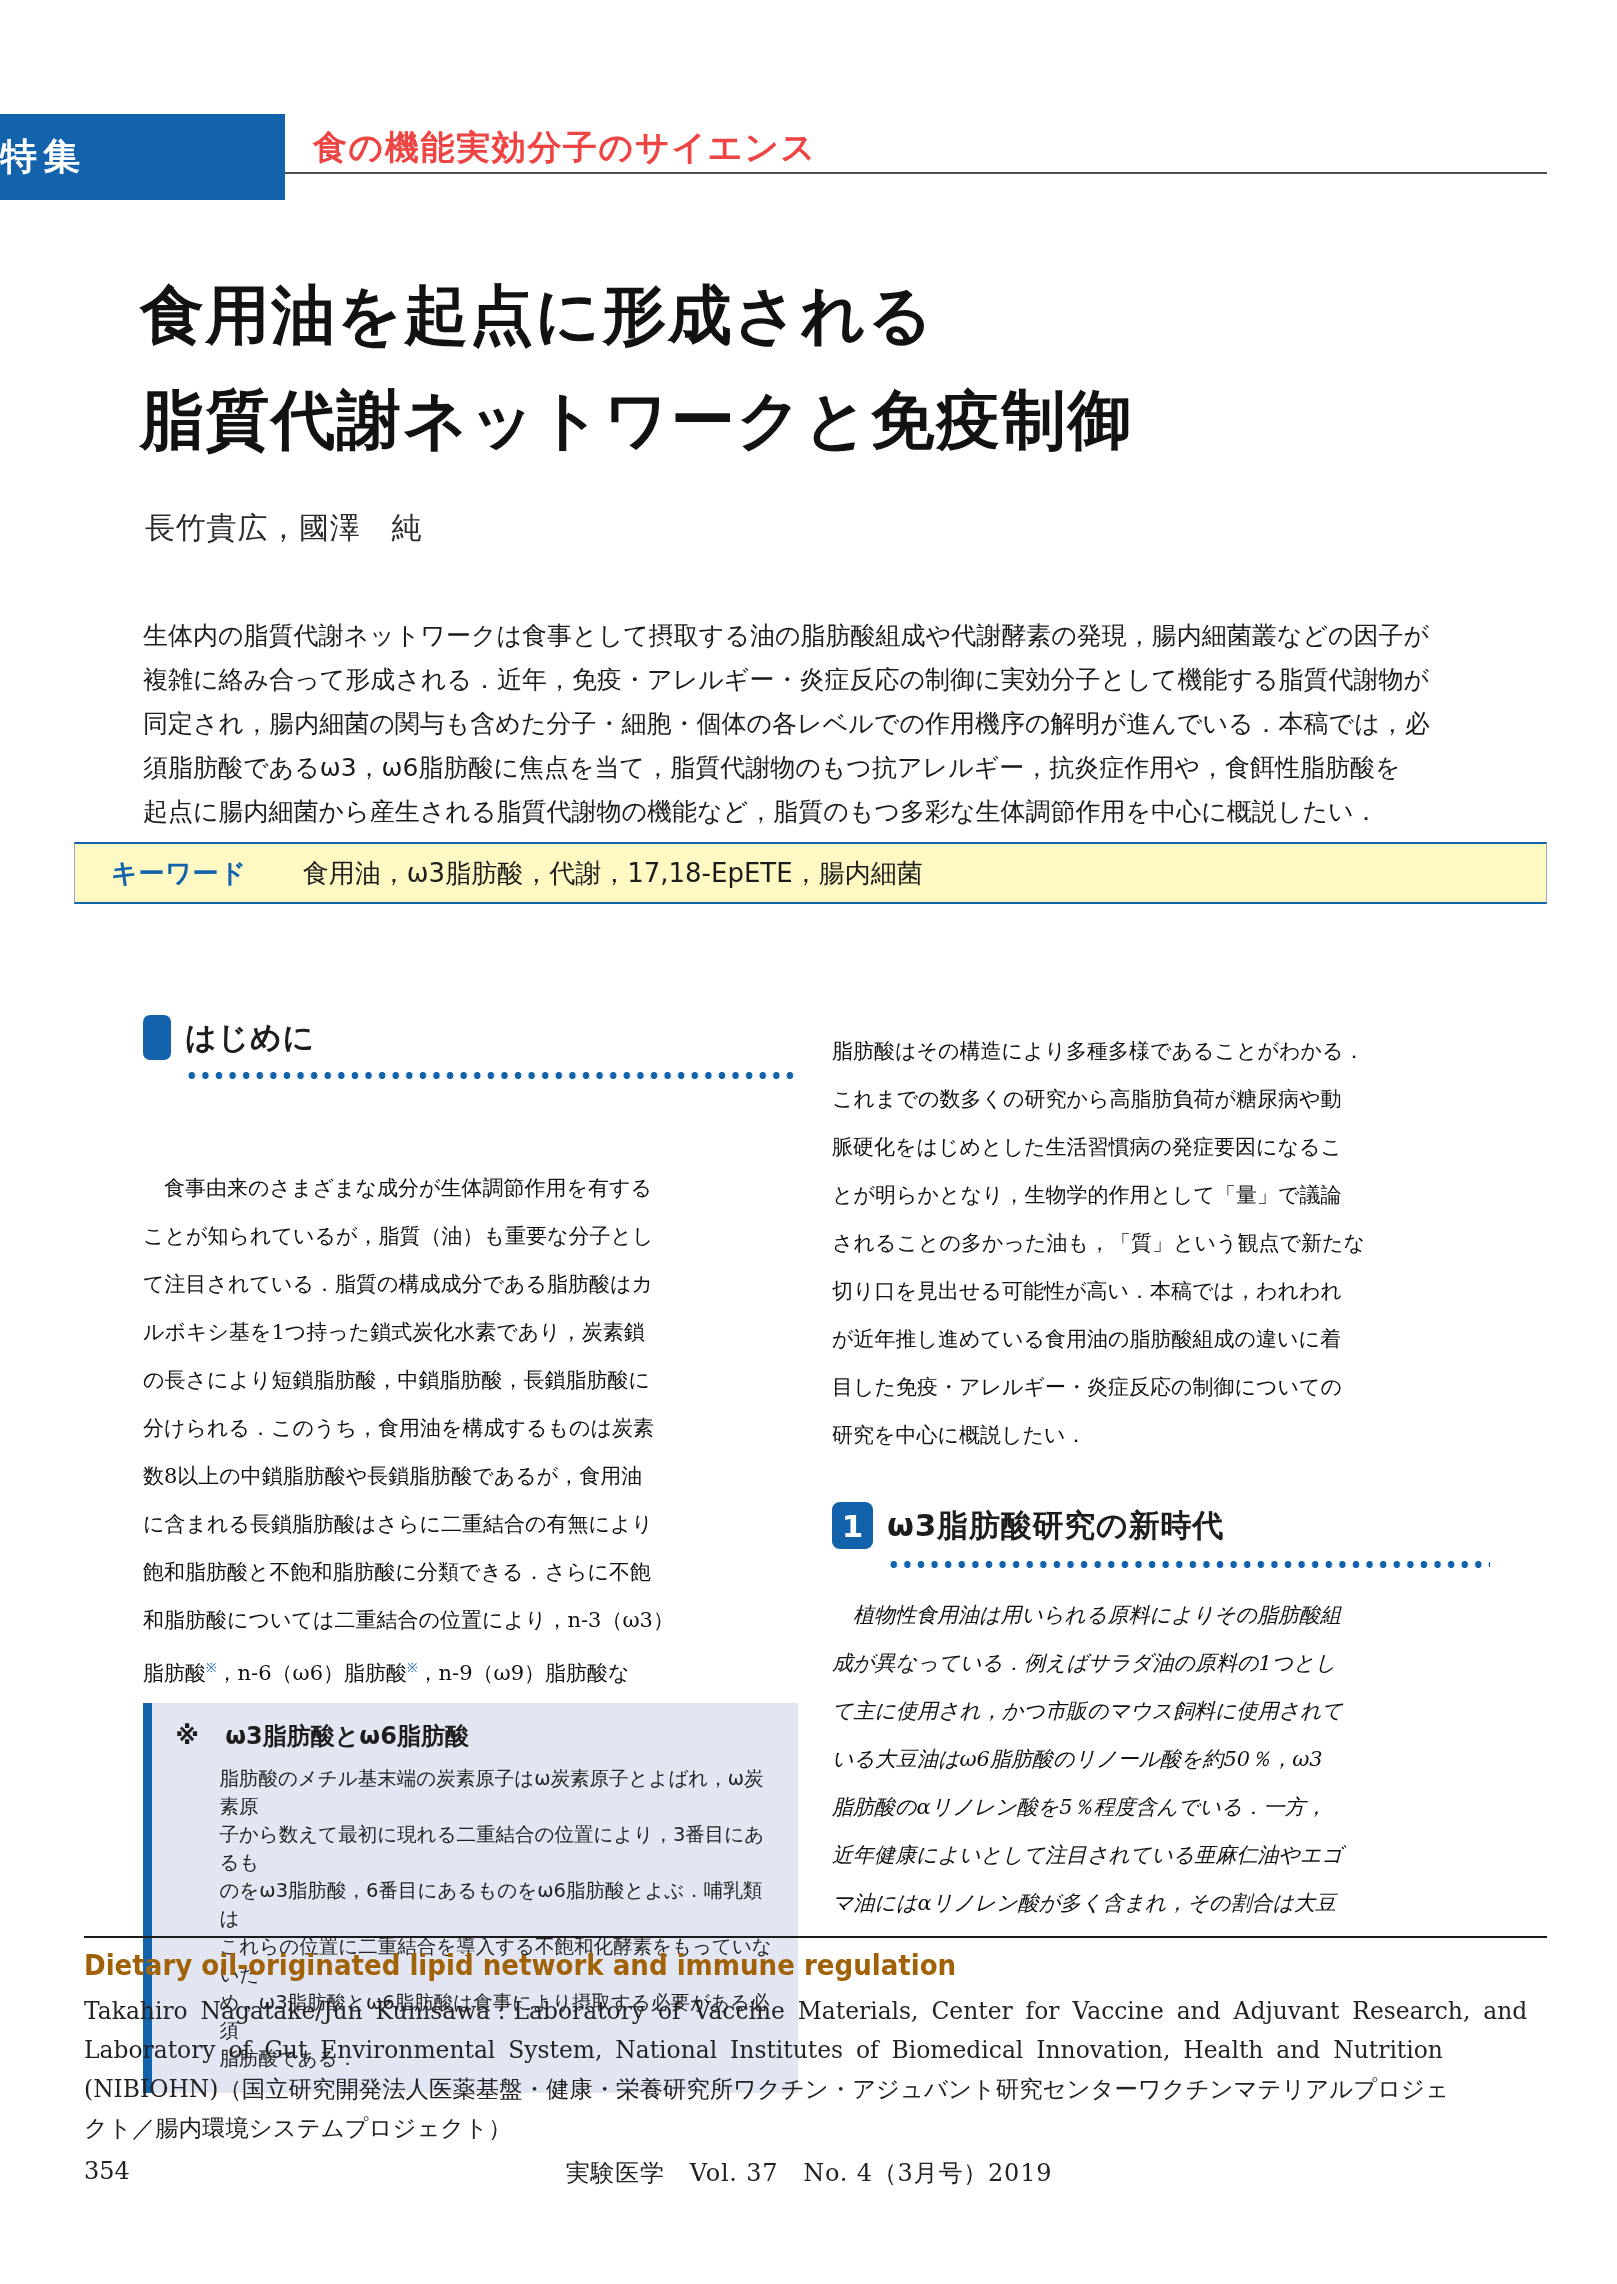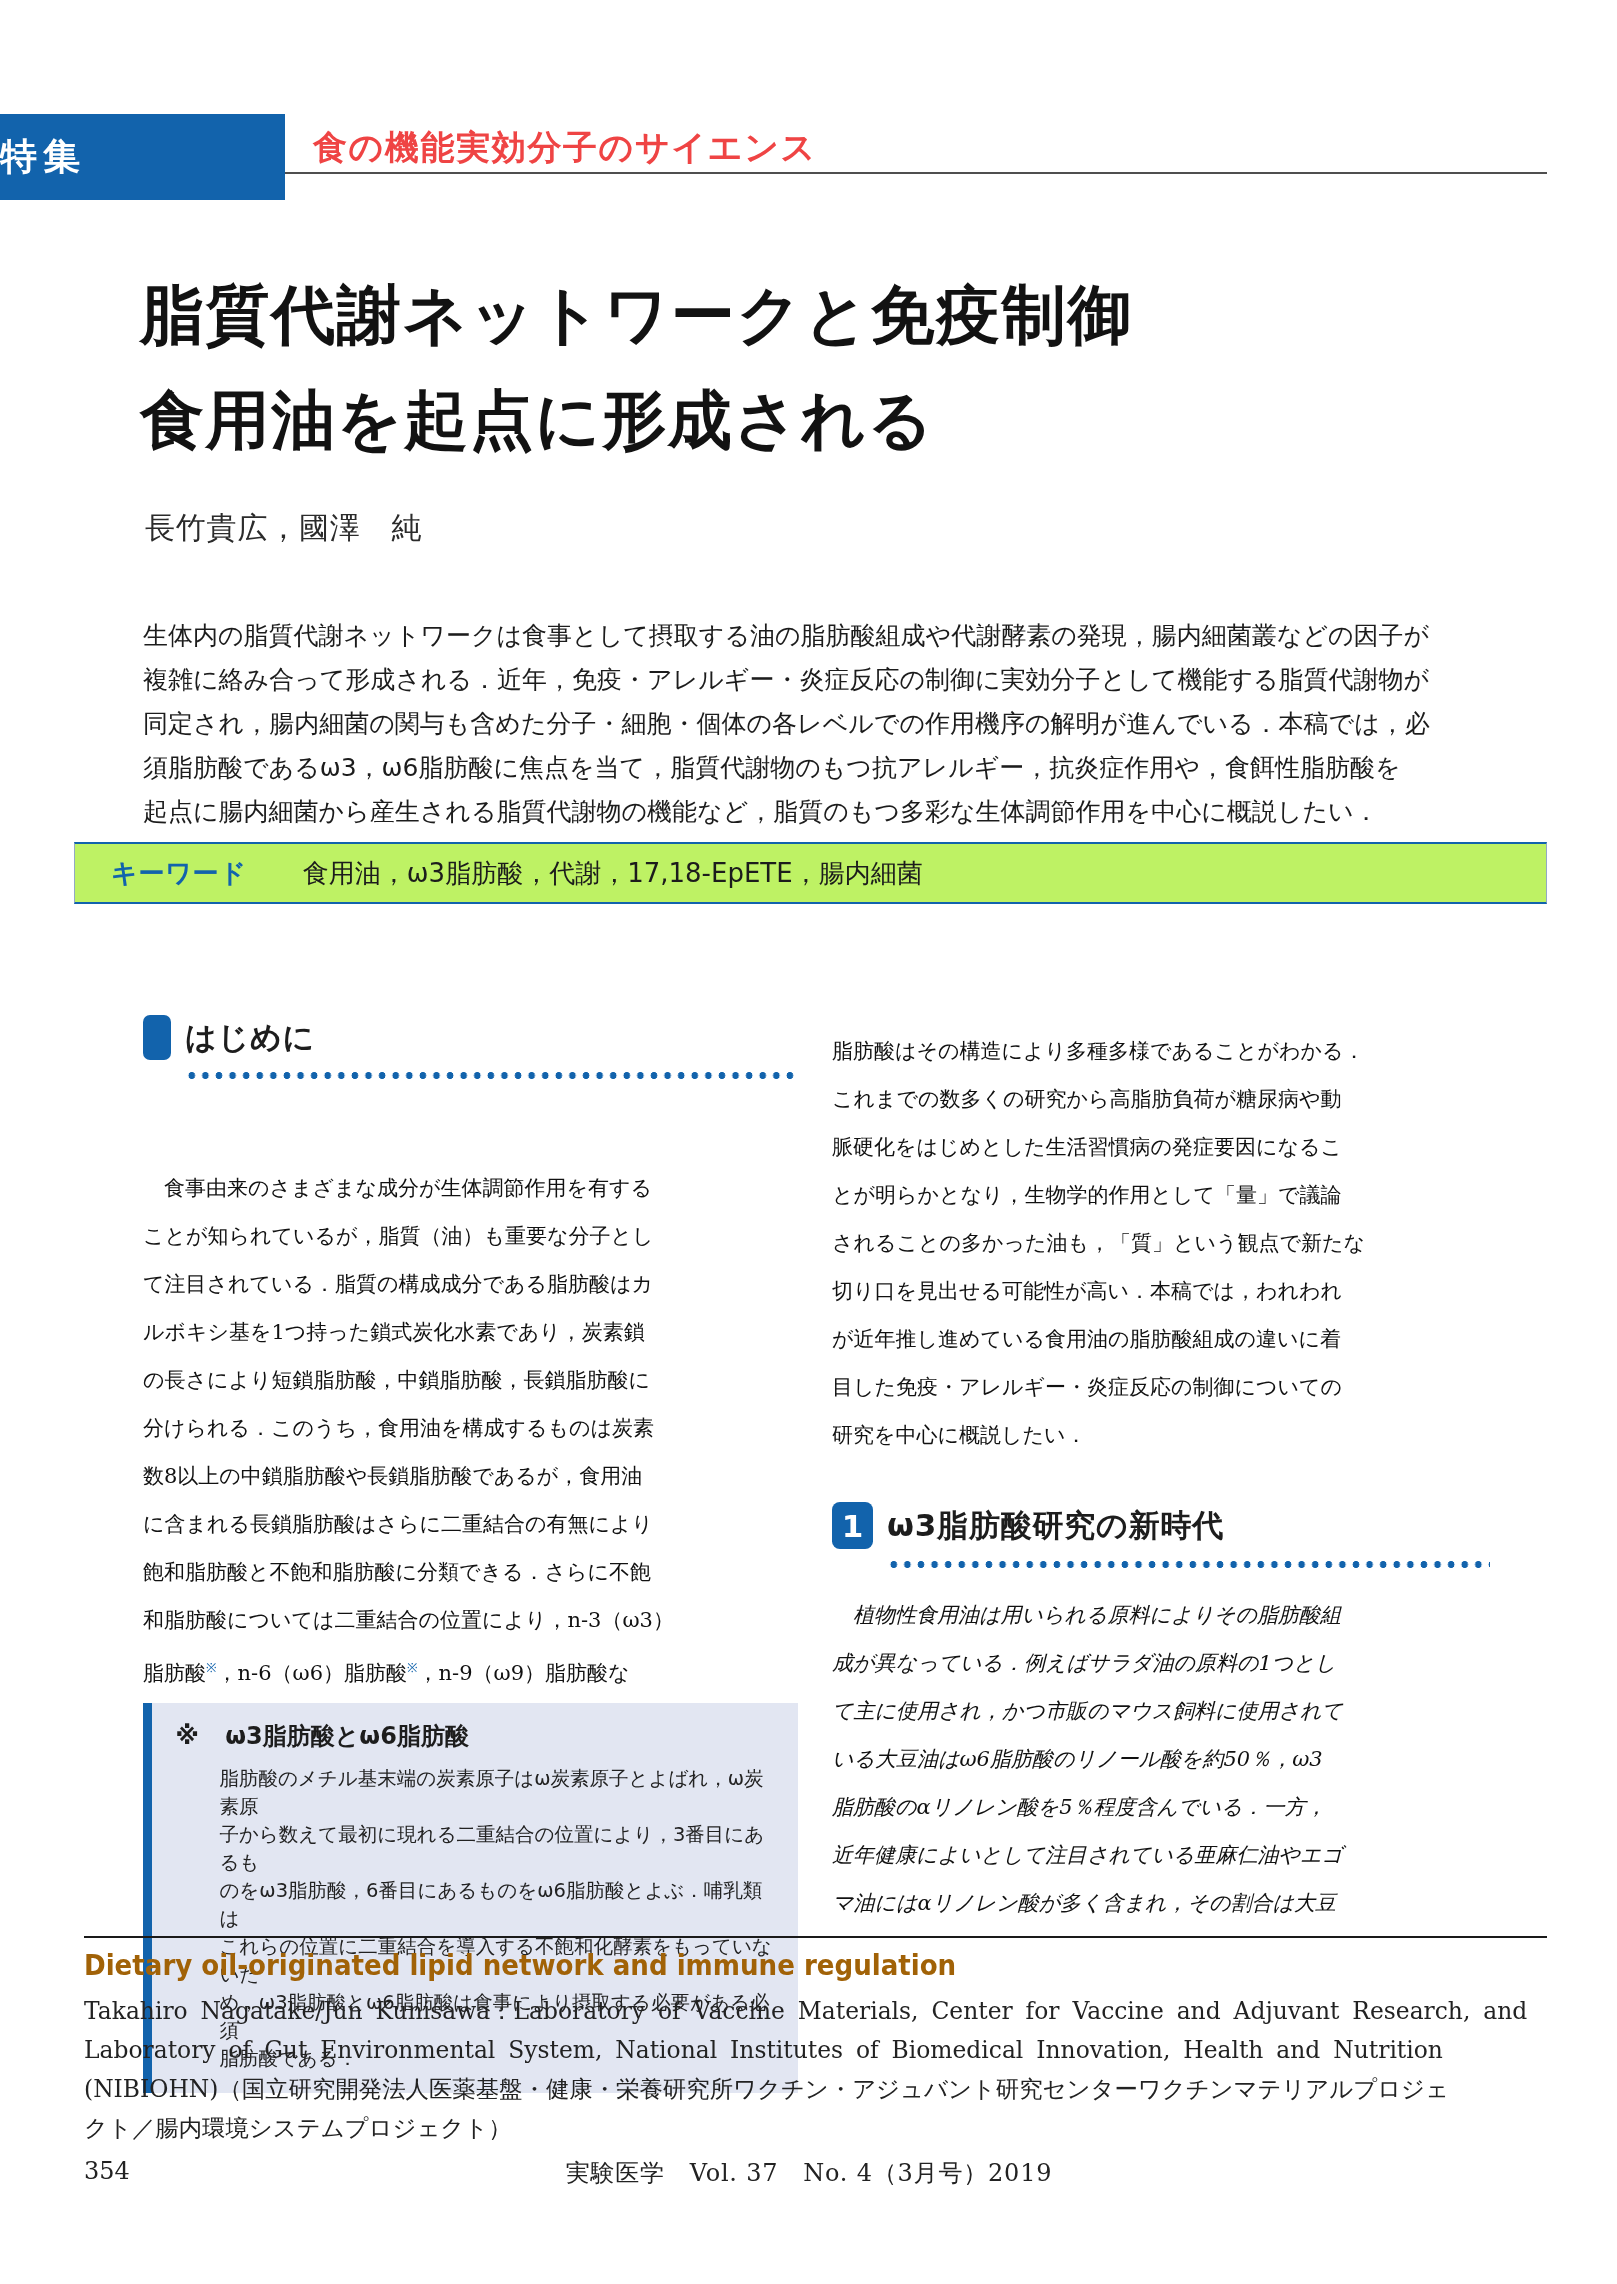--- a/index.html
+++ b/index.html
@@ -40,21 +40,21 @@
     position:absolute;left:143px;top:614px;width:1356px;
     font-size:25px;line-height:44px;color:#1c1c1c;
     white-space:pre-line;
   }
   
   .keyword-box{
     position:absolute;left:74px;top:842px;width:1473px;height:62px;
     box-sizing:border-box;
     border-top:2.3px solid #1263ac;border-bottom:2.3px solid #1263ac;
     border-left:1.6px solid #93a9c4;border-right:1.6px solid #93a9c4;
-    background:#bef264;
+    background:#fef9c3;
     display:flex;align-items:center;
   }
   .keyword-label{margin-left:36px;color:#1263ac;font-weight:800;font-size:26px;letter-spacing:0.8px;}
   .keyword-text{margin-left:56px;font-size:26px;color:#1c1c1c;}
   
   .section-head{position:absolute;width:655px;}
   .head-row{display:flex;align-items:center;}
   .intro-marker{
     width:28px;height:45px;border-radius:7px;background:#1263ac;flex:0 0 auto;
   }
@@ -115,22 +115,22 @@
 
 <div class="page">
 
   <div class="feature-box">
     <span>特集</span>
   </div>
   <div class="feature-title">食の機能実効分子のサイエンス</div>
   <div class="header-rule"></div>
 
   <div class="main-title">
+    <div>食用油を起点に形成される</div>
     <div>脂質代謝ネットワークと免疫制御</div>
-    <div>食用油を起点に形成される</div>
   </div>
   <div class="authors">長竹貴広，國澤　純</div>
 
   <div class="abstract">生体内の脂質代謝ネットワークは食事として摂取する油の脂肪酸組成や代謝酵素の発現，腸内細菌叢などの因子が
 複雑に絡み合って形成される．近年，免疫・アレルギー・炎症反応の制御に実効分子として機能する脂質代謝物が
 同定され，腸内細菌の関与も含めた分子・細胞・個体の各レベルでの作用機序の解明が進んでいる．本稿では，必
 須脂肪酸であるω3，ω6脂肪酸に焦点を当て，脂質代謝物のもつ抗アレルギー，抗炎症作用や，食餌性脂肪酸を
 起点に腸内細菌から産生される脂質代謝物の機能など，脂質のもつ多彩な生体調節作用を中心に概説したい．</div>
 
   <div class="keyword-box">

